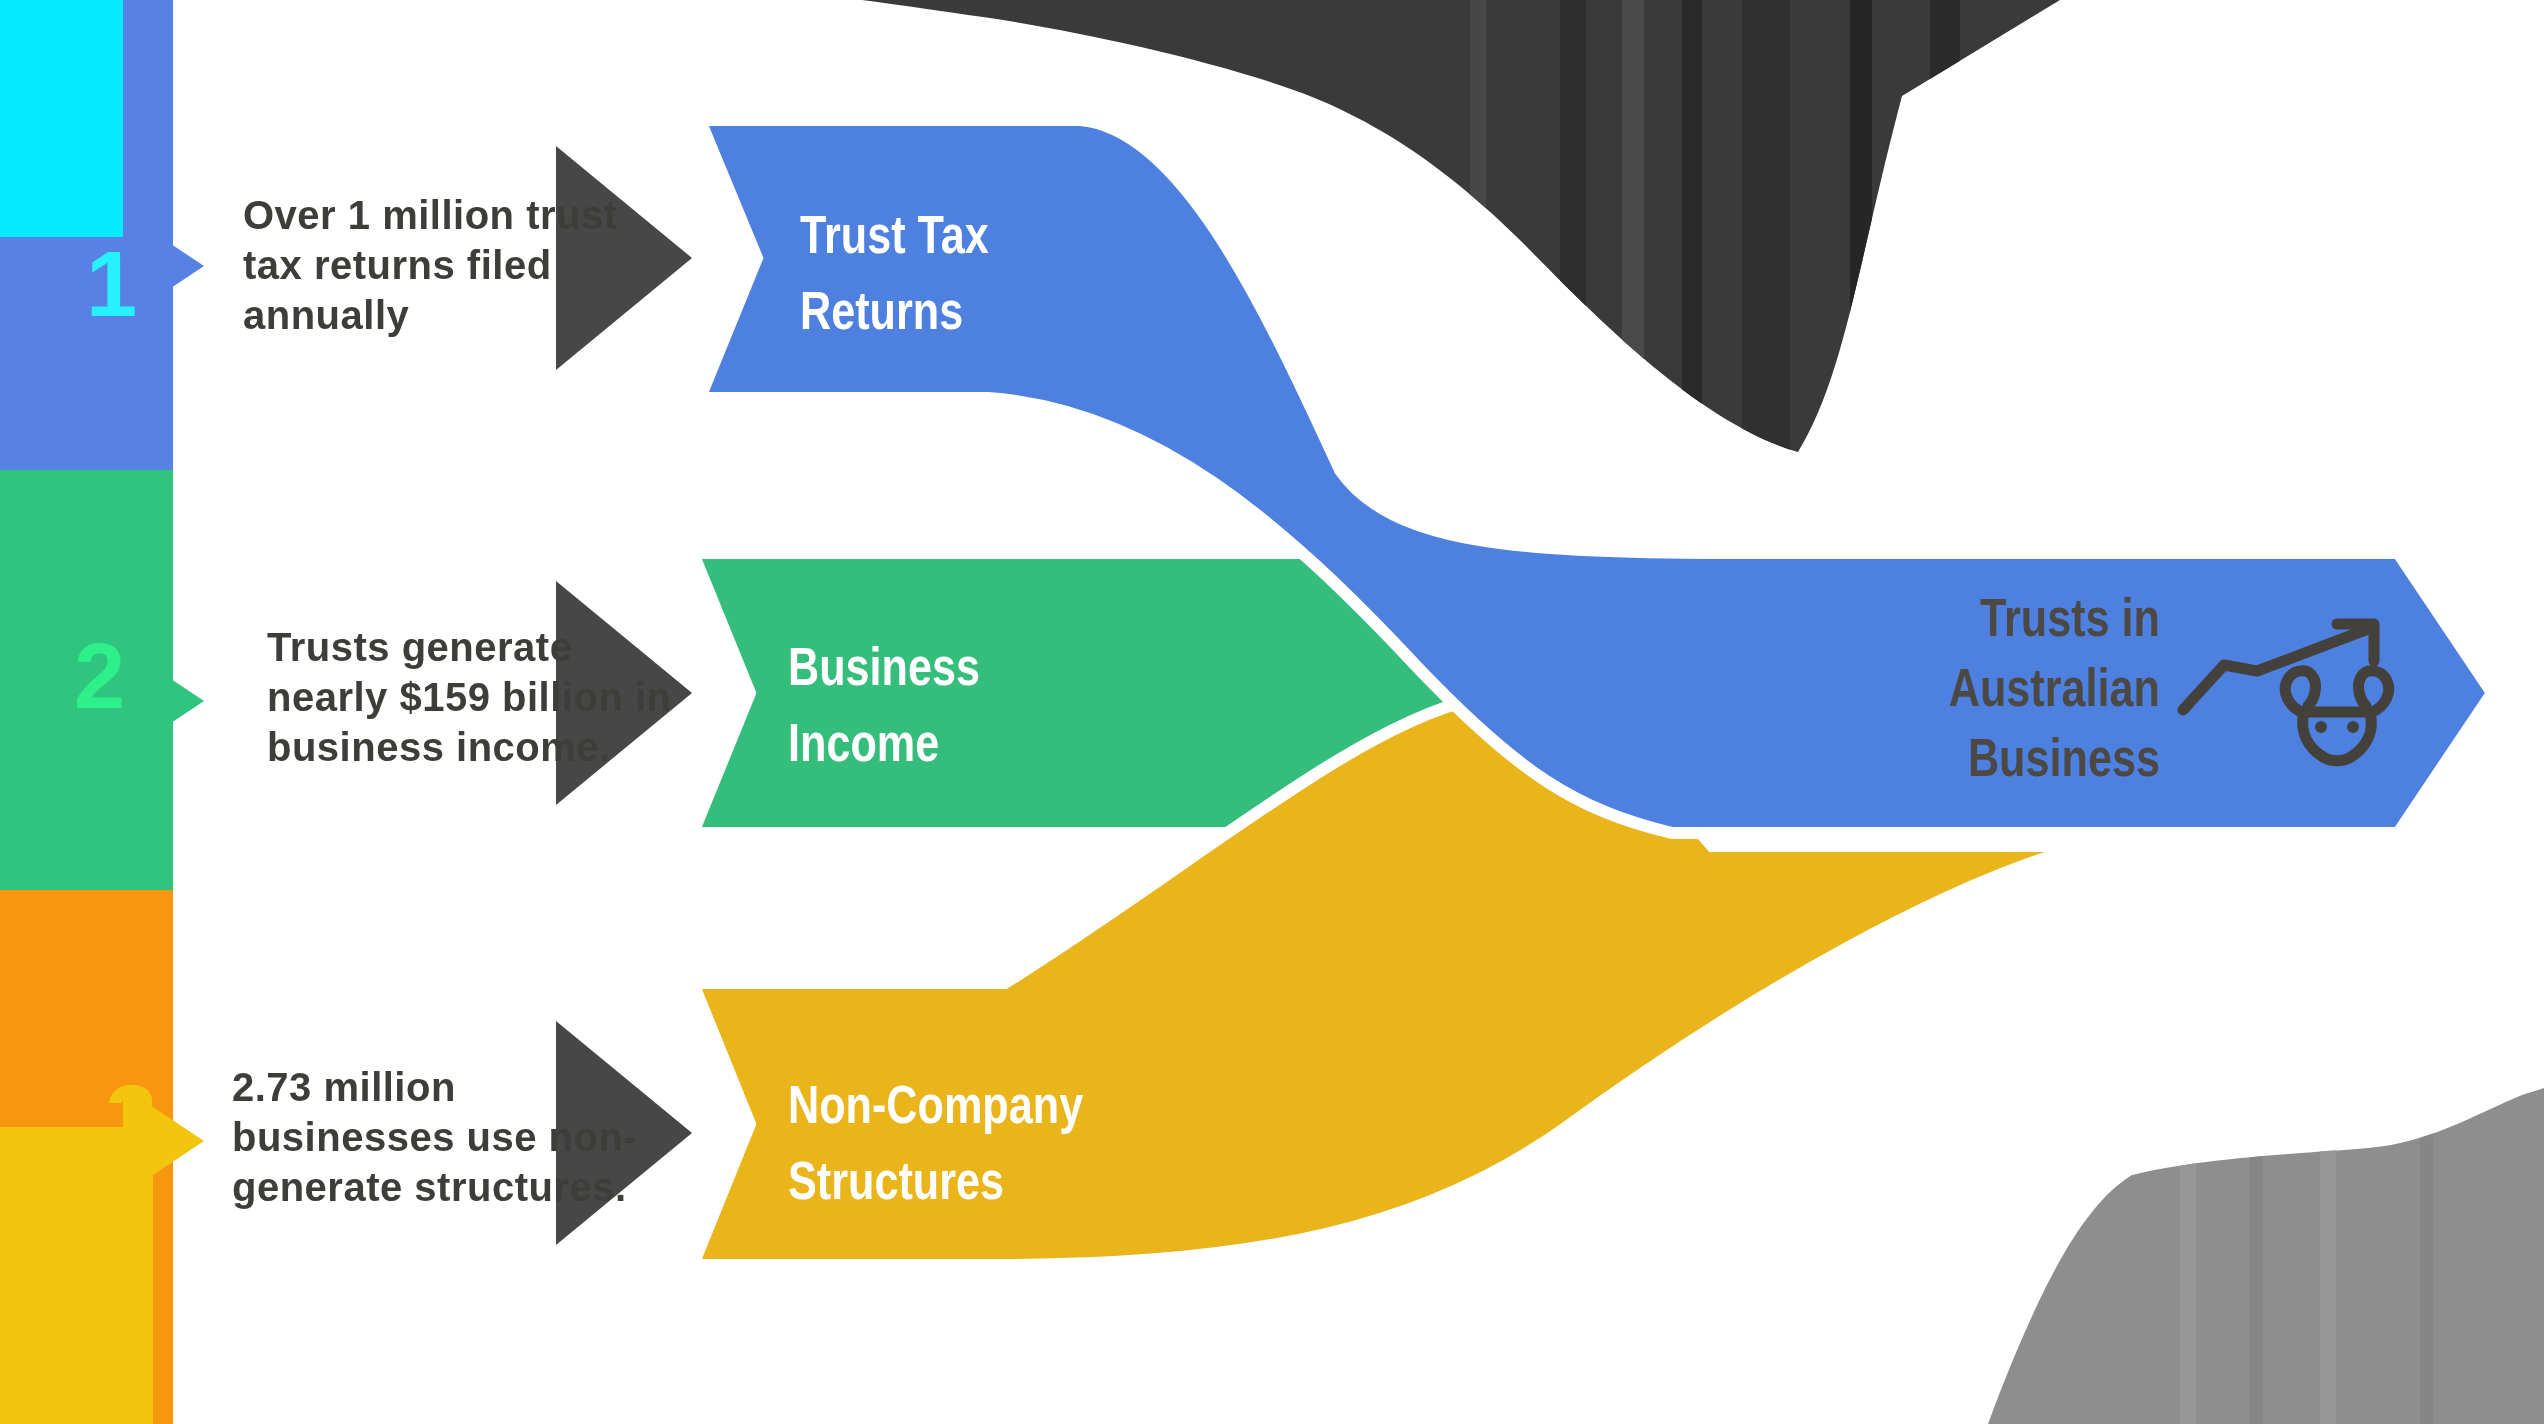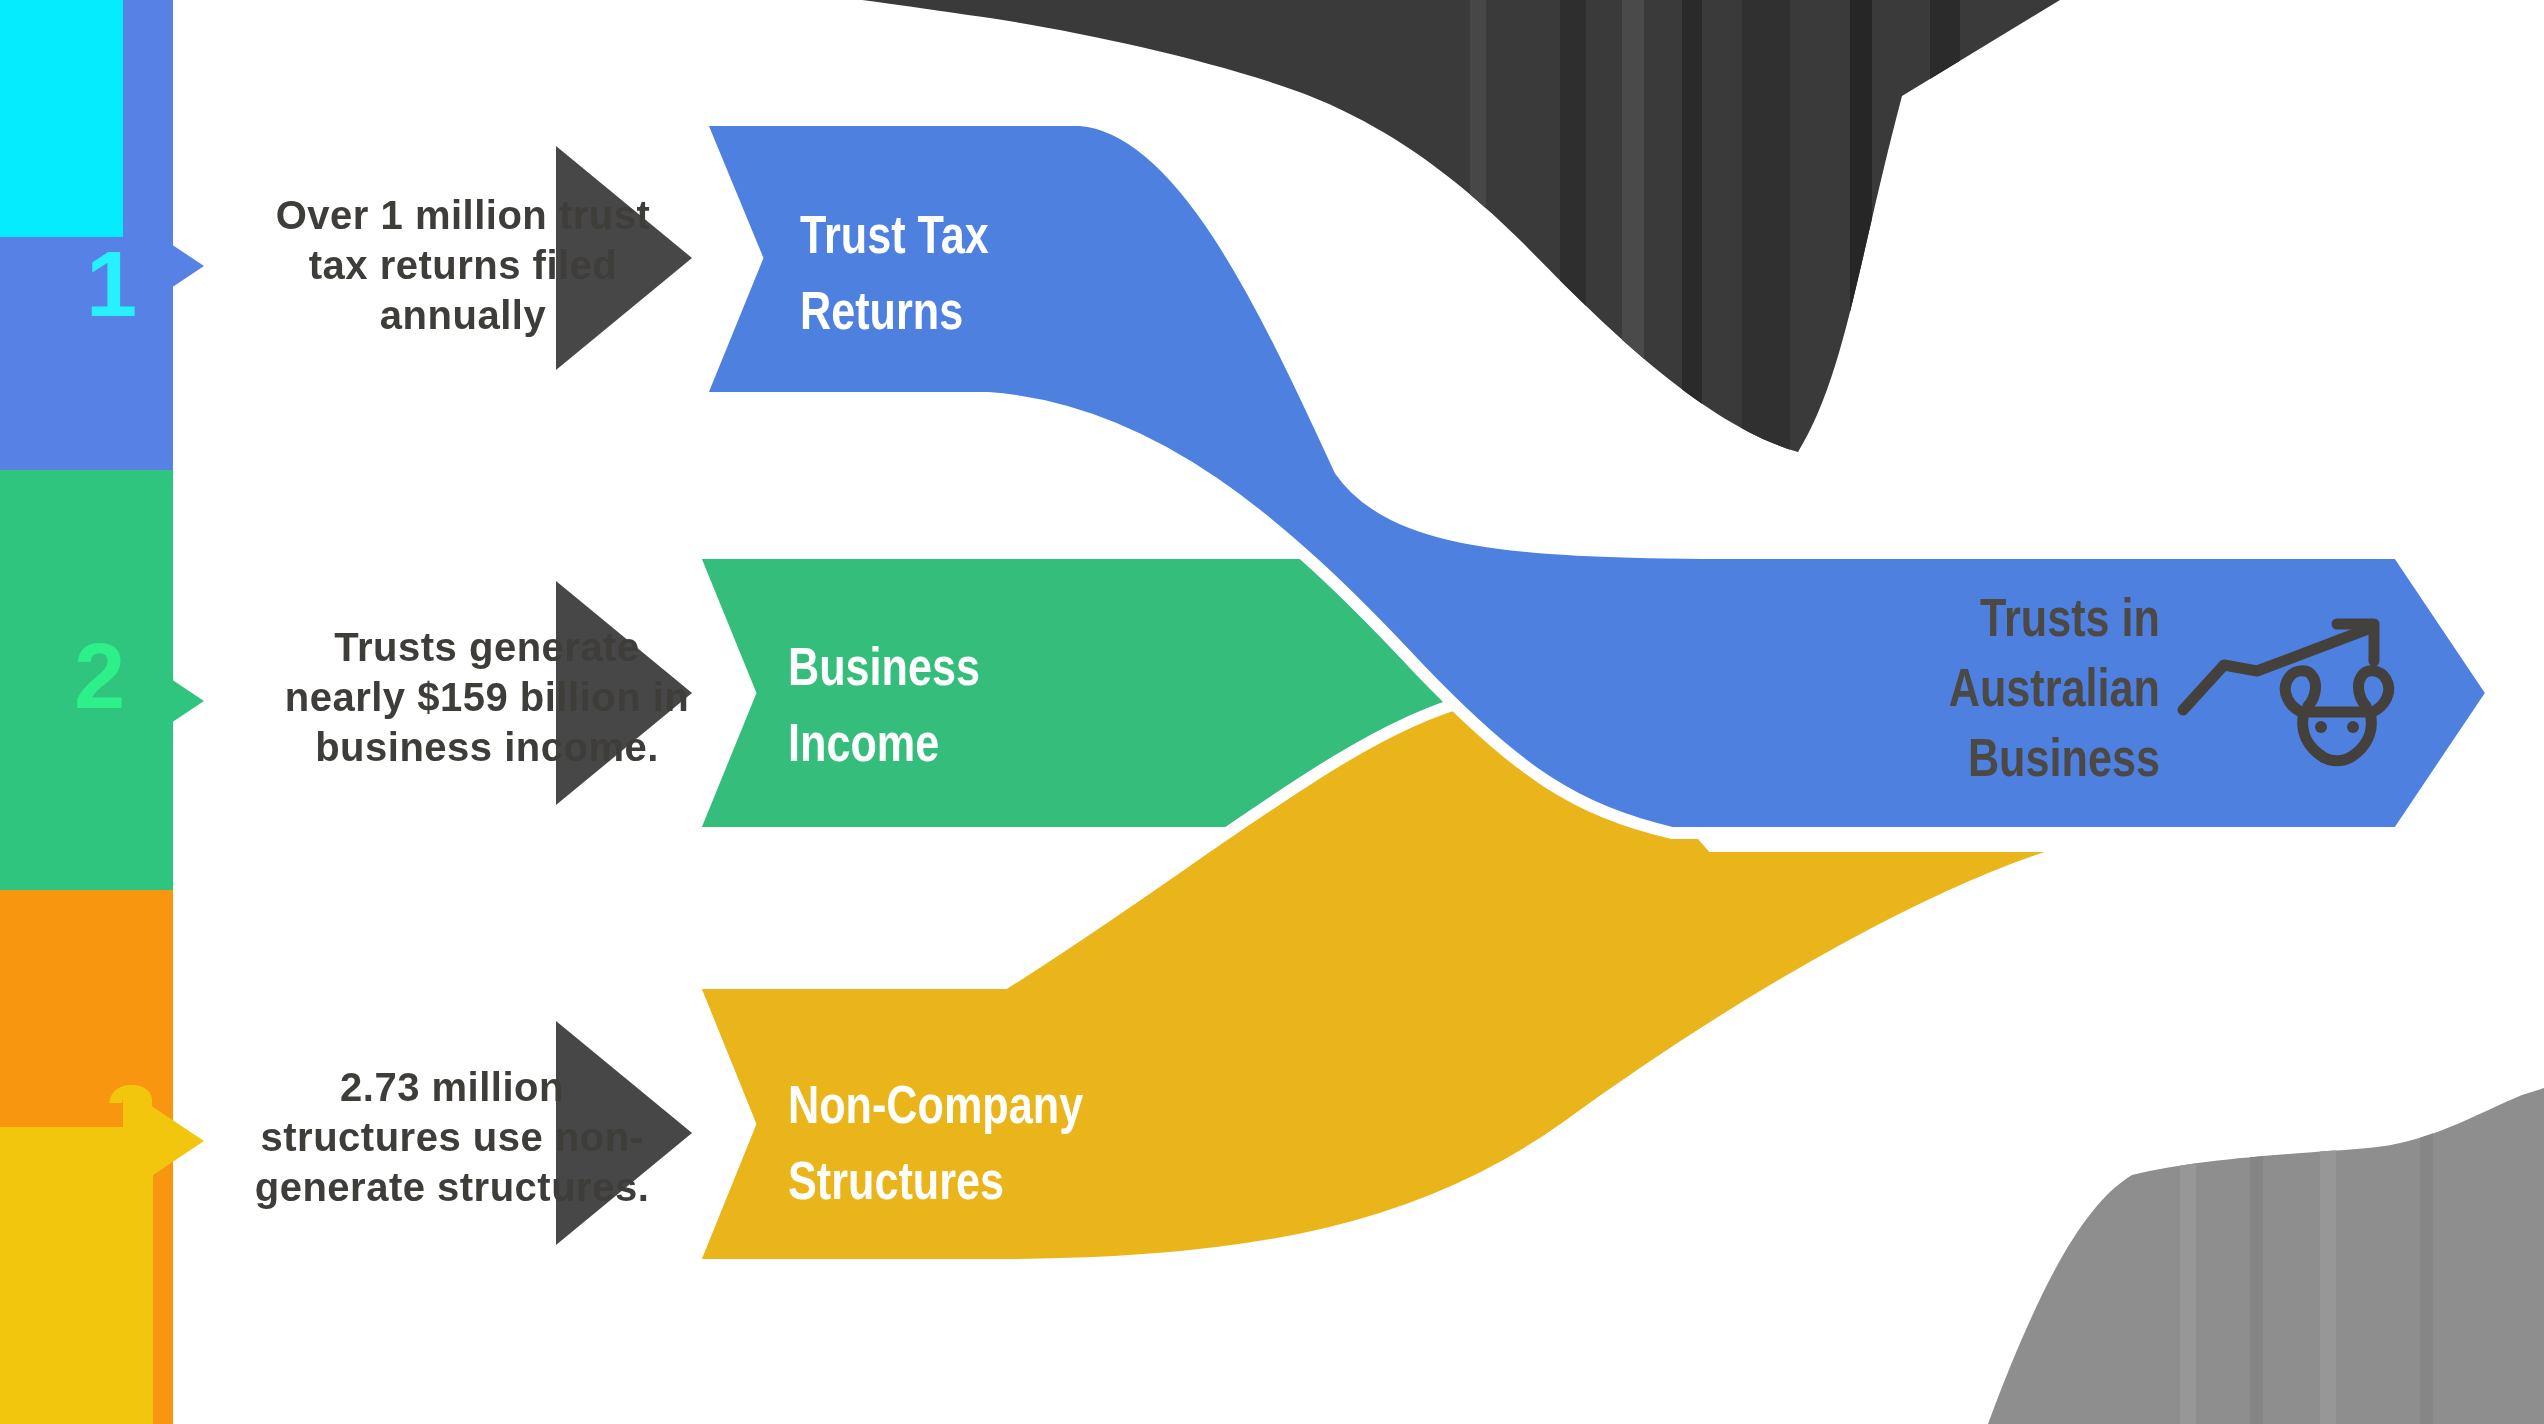--- a/index.html
+++ b/index.html
@@ -1,20 +1,20 @@
 <!DOCTYPE html>
 <html><head>
 <meta charset="utf-8">
 <style>
   html,body{margin:0;padding:0;background:#ffffff;}
   body{width:2544px;height:1424px;position:relative;overflow:hidden;
        font-family:"Liberation Sans",sans-serif;}
   .layer{position:absolute;left:0;top:0;}
   .stat{position:absolute;width:440px;font:600 40px/50px "Liberation Sans",sans-serif;
-        color:#3f3d3a;letter-spacing:.5px;text-align:center;}
+        color:#3f3d3a;letter-spacing:.5px;}
   .band-label{position:absolute;font:700 54px/76px "Liberation Sans",sans-serif;color:#ffffff;
         transform:scaleX(.8);transform-origin:0 0;white-space:nowrap;}
   .target-label{position:absolute;left:1740px;top:582px;width:420px;text-align:right;
         font:700 54px/70px "Liberation Sans",sans-serif;color:#4c4945;
         transform:scaleX(.8);transform-origin:100% 0;}
   .digit{position:absolute;font:700 92px/92px "Liberation Sans",sans-serif;}
   .d1{left:86px;top:238px;color:#27f1ff;}
   .d2{left:74px;top:630px;color:#2df08a;}
   .d3{left:106px;top:1072px;color:#f3c60e;}
   .s1{left:243px;top:190px;}
@@ -103,21 +103,21 @@
   <div>tax returns filed</div>
   <div>annually</div>
 </div>
 <div class="stat s2">
   <div>Trusts generate</div>
   <div>nearly $159 billion in</div>
   <div>business income.</div>
 </div>
 <div class="stat s3">
   <div>2.73 million</div>
-  <div>structures use non-</div>
+  <div>businesses use non-</div>
   <div>generate structures.</div>
 </div>
 
 <div class="band-label b1">
   <div>Trust Tax</div>
   <div>Returns</div>
 </div>
 <div class="band-label b2">
   <div>Business</div>
   <div>Income</div>

